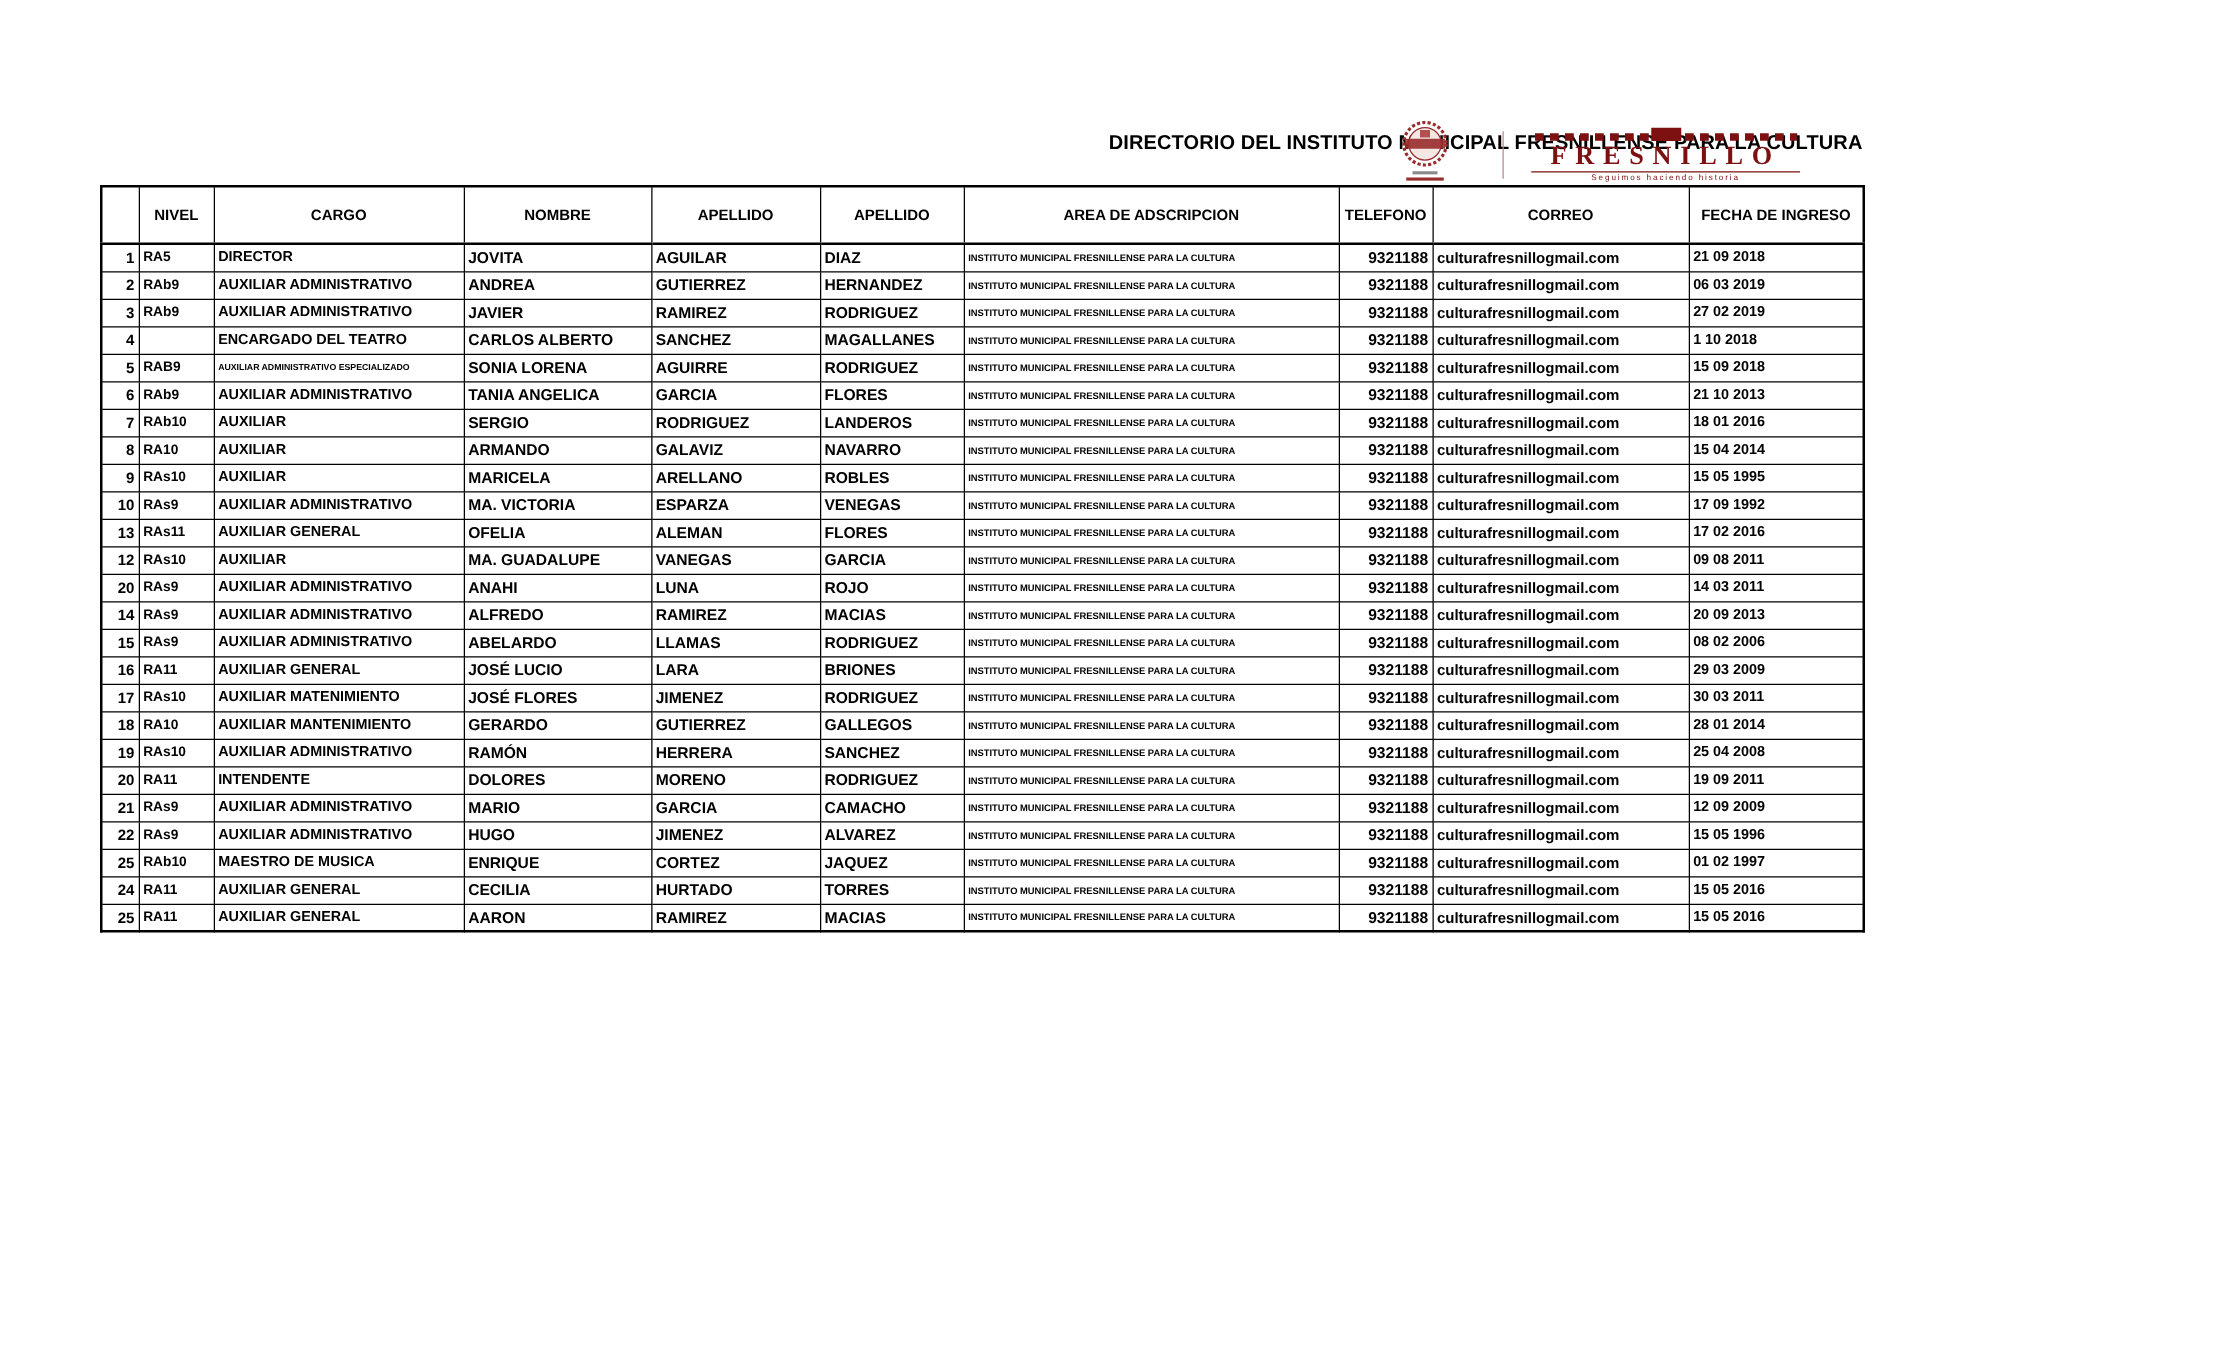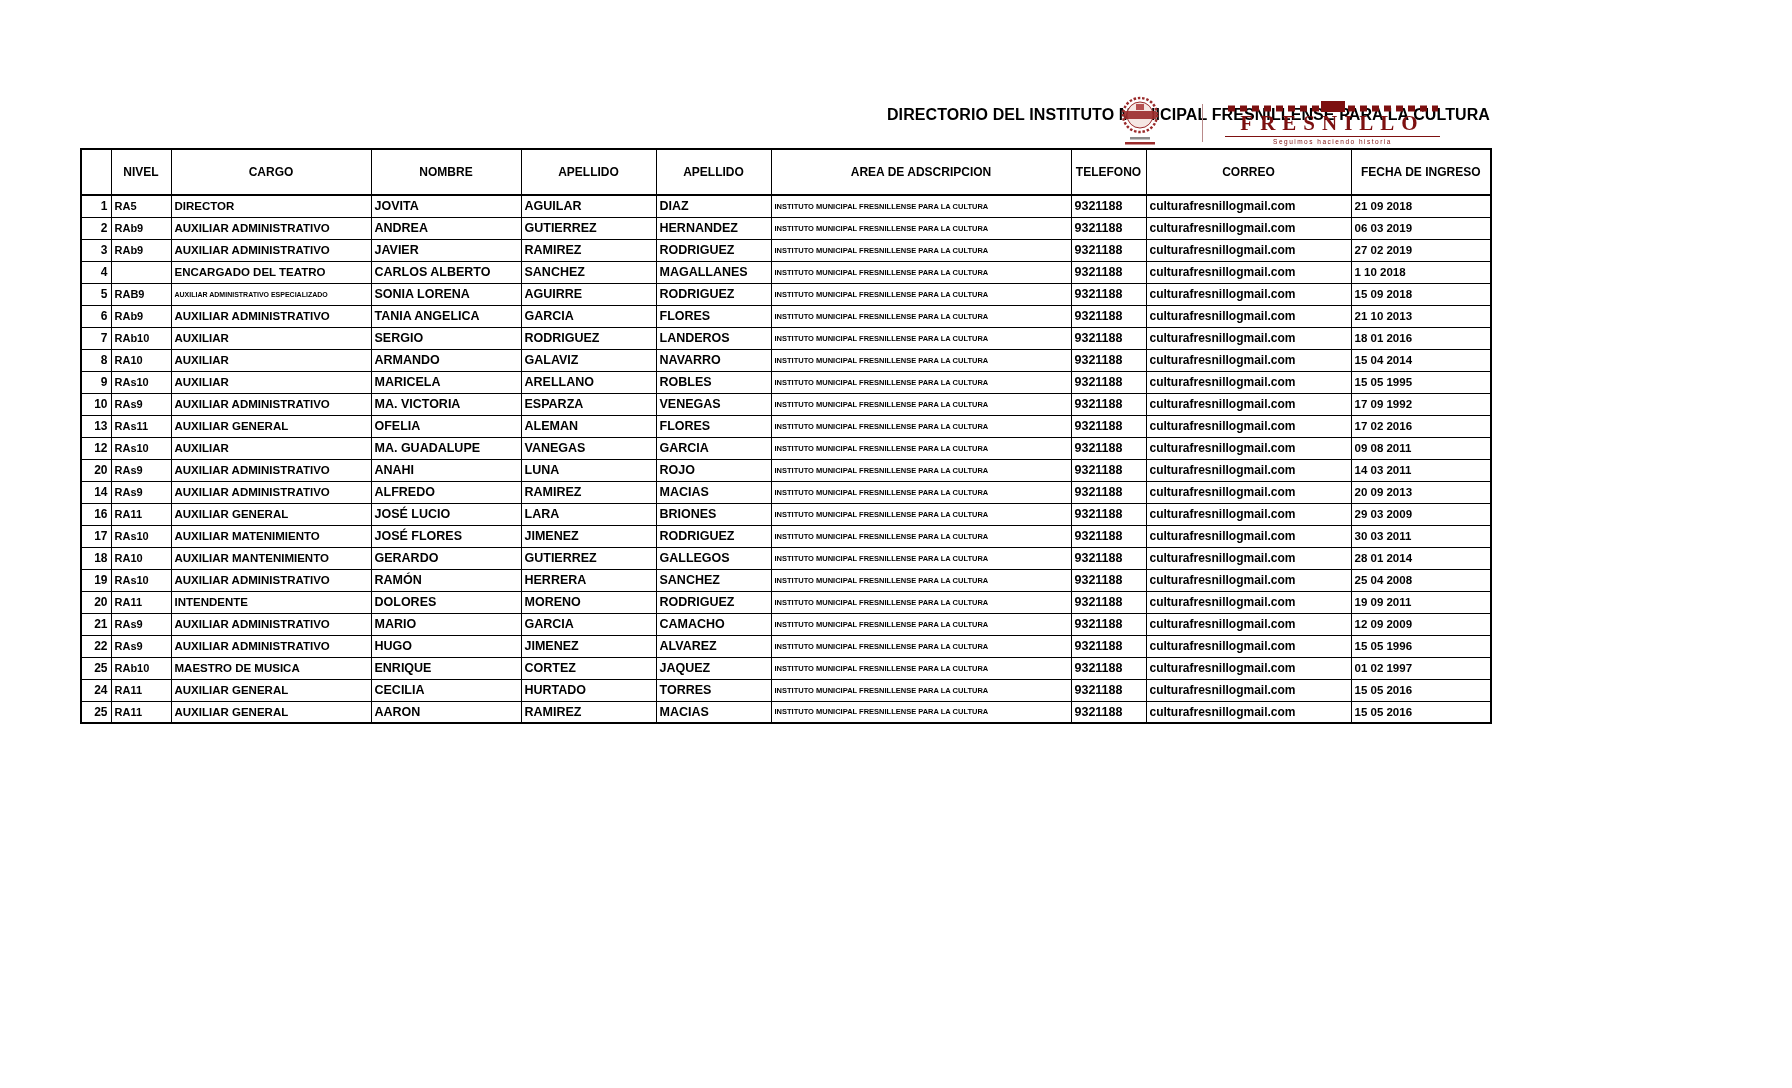--- a/index.html
+++ b/index.html
@@ -90,21 +90,21 @@
     text-align: center;
     white-space: normal;
     border-bottom: 2px solid #000;
   }
   .c-num   { text-align: right; font-size: 12px;  font-weight: 700; padding-right: 3px; }
   .c-nivel { font-size: 11px;   font-weight: 700; }
   .c-cargo { font-size: 11.5px; font-weight: 700; margin-left: 40px; }
   .c-cargo.shrink { font-size: 7px; }
   .c-nombre, .c-ap, .c-ap2 { font-size: 12.5px; font-weight: 700; }
   .c-area  { font-size: 7.5px;  font-weight: 700; text-align: left; }
-  .c-tel   { font-size: 12.5px; font-weight: 700; }
+  .c-tel   { font-size: 12.5px; font-weight: 700; text-align: right; }
   .c-correo{ font-size: 12px;   font-weight: 700; }
   .c-fecha { font-size: 11.5px; font-weight: 700; }
 </style>
 </head>
 <body>
 
 <div class="page">
 
   <h1 class="title">DIRECTORIO DEL INSTITUTO MUNICIPAL FRESNILLENSE PARA LA CULTURA</h1>
 
@@ -320,20 +320,32 @@
           <td class="c-cargo">AUXILIAR ADMINISTRATIVO</td>
           <td class="c-nombre">ALFREDO</td>
           <td class="c-ap">RAMIREZ</td>
           <td class="c-ap2">MACIAS</td>
           <td class="c-area">INSTITUTO MUNICIPAL FRESNILLENSE PARA LA CULTURA</td>
           <td class="c-tel">9321188</td>
           <td class="c-correo">culturafresnillogmail.com</td>
           <td class="c-fecha">20 09 2013</td>
         </tr>
         <tr>
+          <td class="c-num">15</td>
+          <td class="c-nivel">RAs9</td>
+          <td class="c-cargo">AUXILIAR ADMINISTRATIVO</td>
+          <td class="c-nombre">ABELARDO</td>
+          <td class="c-ap">LLAMAS</td>
+          <td class="c-ap2">RODRIGUEZ</td>
+          <td class="c-area">INSTITUTO MUNICIPAL FRESNILLENSE PARA LA CULTURA</td>
+          <td class="c-tel">9321188</td>
+          <td class="c-correo">culturafresnillogmail.com</td>
+          <td class="c-fecha">08 02 2006</td>
+        </tr>
+        <tr>
           <td class="c-num">16</td>
           <td class="c-nivel">RA11</td>
           <td class="c-cargo">AUXILIAR GENERAL</td>
           <td class="c-nombre">JOSÉ LUCIO</td>
           <td class="c-ap">LARA</td>
           <td class="c-ap2">BRIONES</td>
           <td class="c-area">INSTITUTO MUNICIPAL FRESNILLENSE PARA LA CULTURA</td>
           <td class="c-tel">9321188</td>
           <td class="c-correo">culturafresnillogmail.com</td>
           <td class="c-fecha">29 03 2009</td>

